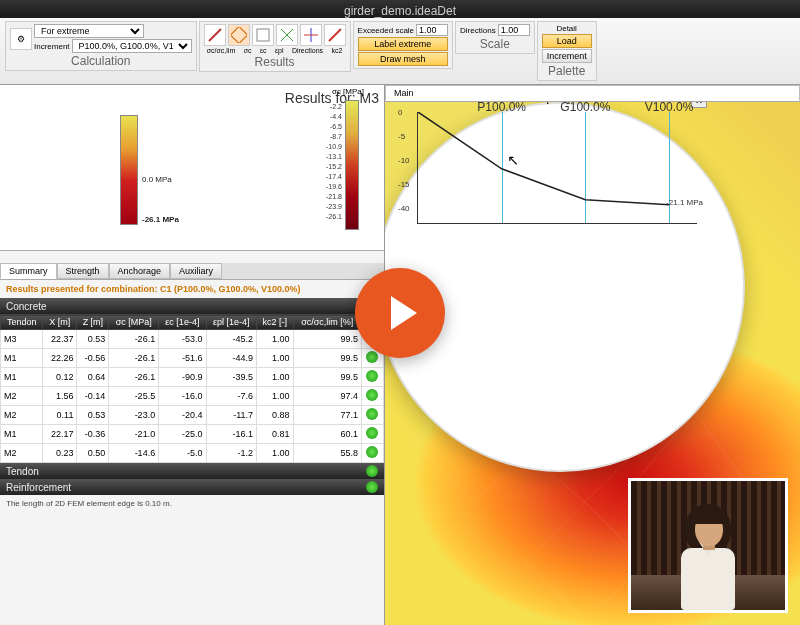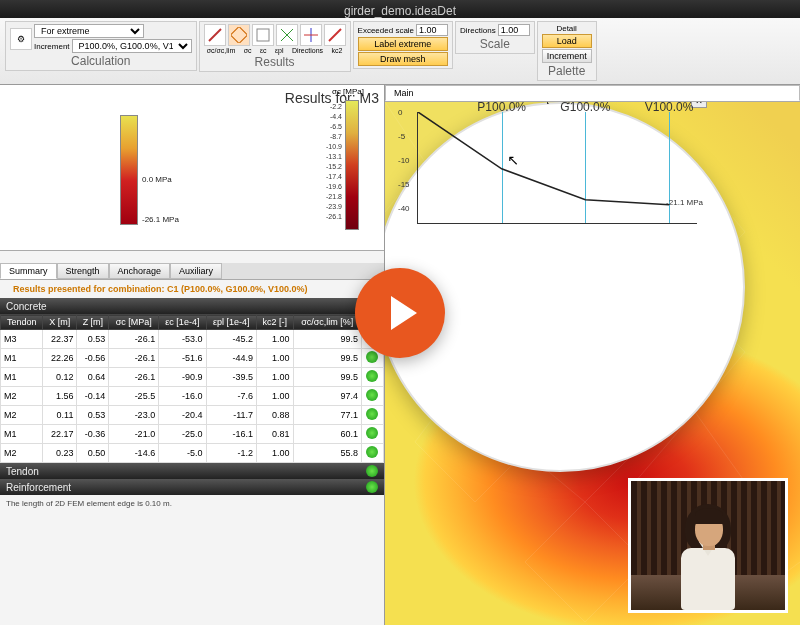--- a/index.html
+++ b/index.html
@@ -20,21 +20,21 @@
 .results-title { text-align: right; font-size: 14px; color: #333; }
 .bar-gauge { position: absolute; left: 120px; top: 30px; width: 18px; height: 110px; background: linear-gradient(to bottom,#e8e050 0%,#e8a030 30%,#d02020 60%,#a00010 100%); border: 1px solid #888; }
 .bar-label { position: absolute; font-size: 8px; color: #222; }
 .scale-bar { position: absolute; right: 25px; top: 15px; width: 14px; height: 130px; background: linear-gradient(to bottom,#e5e85a 0%,#e0b040 25%,#d04020 50%,#a00010 75%,#700010 100%); border: 1px solid #888; }
 .scale-title { position: absolute; right: 20px; top: 2px; font-size: 8px; }
 .scale-tick { position: absolute; right: 42px; font-size: 7px; color: #333; }
 .tabs-pane { flex: 1; background: #f4f4f4; border-top: 1px solid #aaa; overflow: hidden; }
 .tabstrip { display: flex; background: #e0e0e0; border-bottom: 1px solid #aaa; margin-top: 12px; }
 .tab { font-size: 9px; padding: 2px 8px; border: 1px solid #bbb; background: linear-gradient(#f8f8f8,#ddd); cursor: pointer; }
 .tab.active { background: #fff; border-bottom-color: #fff; }
-.combo-line { font-size: 9px; color: #cc7700; font-weight: bold; padding: 4px 13px; }
+.combo-line { font-size: 9px; color: #cc7700; font-weight: bold; padding: 4px 6px; }
 .section-hdr { background: linear-gradient(#555,#222); color: #eee; font-size: 10px; padding: 2px 6px; display: flex; justify-content: space-between; align-items: center; }
 .check-ok { width: 12px; height: 12px; border-radius: 50%; background: radial-gradient(#6ae24a,#1a9a1a); display: inline-block; }
 table.res { width: 100%; border-collapse: collapse; font-size: 9px; }
 table.res th { background: linear-gradient(#555,#222); color: #fff; padding: 2px 3px; border: 1px solid #444; font-weight: normal; }
 table.res td { background: #fff; padding: 2px 3px; border: 1px solid #ddd; text-align: right; }
 table.res td:first-child { text-align: left; }
 table.res td:last-child { text-align: center; }
 .note { font-size: 8px; color: #444; padding: 4px 6px; }
 .right-col { flex: 1; background: #e8e8e8; display: flex; flex-direction: column; }
 .right-tabs { background: #bef264; border-bottom: 1px solid #aaa; }
@@ -158,21 +158,21 @@
     <div class="tb-group-label">Palette</div>
   </div>
 </div>
 
 <div class="main">
   <div class="left-col">
     <div class="results-pane">
       <div class="results-title"><span>Results for:</span> <span>M3</span></div>
       <div class="bar-gauge"></div>
       <span class="bar-label" style="left:142px;top:90px">0.0 MPa</span>
-      <span class="bar-label" style="left:142px;top:130px;font-weight:normal">-26.1 MPa</span>
+      <span class="bar-label" style="left:142px;top:130px;font-weight:bold">-26.1 MPa</span>
       <span class="scale-title">σc [MPa]</span>
       <div class="scale-bar"></div>
       <span class="scale-tick" style="top:18px">-2.2</span>
       <span class="scale-tick" style="top:28px">-4.4</span>
       <span class="scale-tick" style="top:38px">-6.5</span>
       <span class="scale-tick" style="top:48px">-8.7</span>
       <span class="scale-tick" style="top:58px">-10.9</span>
       <span class="scale-tick" style="top:68px">-13.1</span>
       <span class="scale-tick" style="top:78px">-15.2</span>
       <span class="scale-tick" style="top:88px">-17.4</span>

